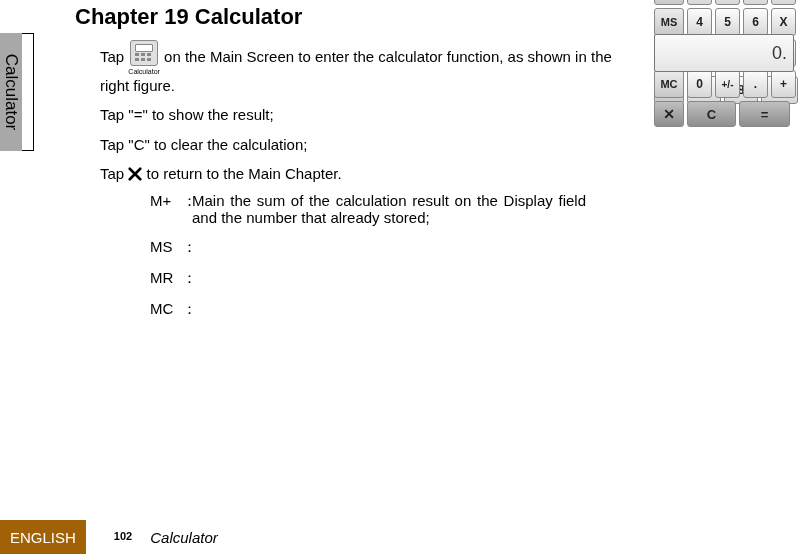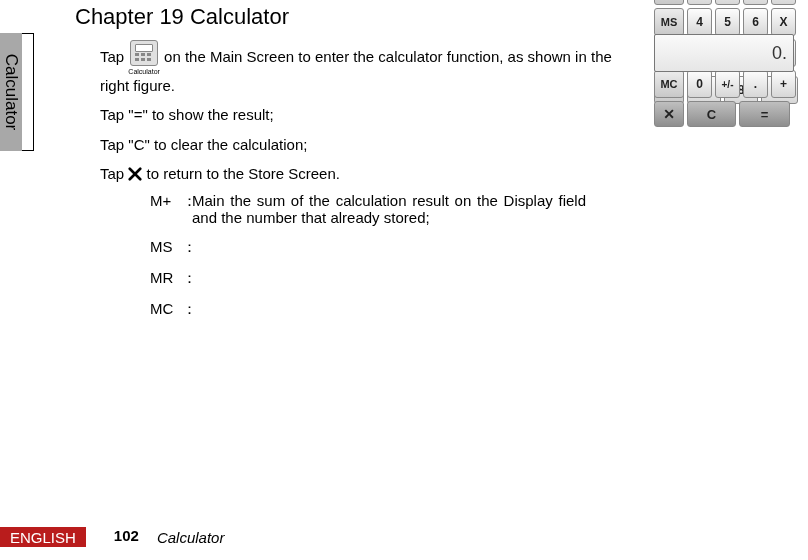--- a/index.html
+++ b/index.html
@@ -1,19 +1,19 @@
 <!DOCTYPE html>
 <html><head>
   <meta charset="utf-8">
   <style>
     * { margin: 0; padding: 0; box-sizing: border-box; }
     html, body { width: 808px; height: 560px; font-family: Arial, Helvetica, sans-serif; background: #fff; color: #000; }
     .page { position: relative; width: 808px; height: 560px; }
 
-    .chapter-title { position: absolute; top: 4px; left: 75px; font-size: 22px; font-weight: normal; }
+    .chapter-title { position: absolute; top: 4px; left: 75px; font-size: 22px; font-weight: bold; }
 
     .side-tab { position: absolute; top: 33px; left: 0; width: 34px; height: 118px; }
     .side-tab-gray { position: absolute; top: 0; left: 0; width: 22px; height: 118px; background: #a8a8a8; }
     .side-tab-border { position: absolute; top: 0; left: 22px; width: 12px; height: 118px; border: 1px solid #000; border-left: none; }
     .side-tab-text { position: absolute; top: 59px; left: 11px; transform: translate(-50%, -50%) rotate(90deg); font-size: 17px; white-space: nowrap; }
 
     .content { position: absolute; top: 40px; left: 100px; width: 540px; font-size: 15px; line-height: 1.3; }
     .content p { margin-bottom: 10px; }
 
     .inline-icon { display: inline-block; vertical-align: middle; }
@@ -48,22 +48,22 @@
     .calc-screenshot .display { width: 140px; height: 38px; background: linear-gradient(#fafafa,#e6e6e6); border: 1px solid #777; border-radius: 2px; position: relative; }
     .calc-screenshot .display span { position: absolute; right: 6px; top: 8px; font-size: 18px; color: #333; }
     .calc-screenshot .keypad { margin-top: 4px; display: grid; grid-template-columns: 30px 34px 34px 34px; grid-auto-rows: 28px; gap: 3px; }
     .calc-screenshot .key { display: flex; align-items: center; justify-content: center; font-size: 12px; font-weight: bold; color: #222; border-radius: 3px; background: linear-gradient(#fdfdfd,#d7d7d7); border: 1px solid #888; }
     .calc-screenshot .key.mem { background: linear-gradient(#ececec,#c8c8c8); font-size: 11px; }
     .calc-screenshot .lastrow { margin-top: 3px; display: grid; grid-template-columns: 30px 49px 51px; gap: 3px; height: 26px; }
     .calc-screenshot .lastrow .key { background: linear-gradient(#bfbfbf,#8e8e8e); color: #222; font-size: 13px; }
     .calc-screenshot .lastrow .key.xbtn { font-size: 14px; }
 
     .footer { position: absolute; left: 0; bottom: 10px; height: 26px; display: flex; align-items: center; }
-    .footer .lang { background: #b91c1c; color: #fff; font-size: 15px; padding: 3px 10px; height: 20px; display: flex; align-items: center; }
-    .footer .pagenum { font-weight: bold; font-size: 15px; margin: 0 18px 3px 28px; }
+    .footer .lang { background: #a16207; color: #fff; font-size: 15px; padding: 3px 10px; height: 34px; display: flex; align-items: center; }
+    .footer .pagenum { font-weight: bold; font-size: 11px; margin: 0 18px 3px 28px; }
     .footer .section { font-style: italic; font-size: 15px; }
   </style>
 </head>
 <body>
 
 <div class="page">
   <h1 class="chapter-title">Chapter 19 Calculator</h1>
 
   <div class="side-tab">
     <div class="side-tab-gray"></div>
@@ -83,21 +83,21 @@
     <p>Tap "=" to show the result;</p>
     <p>Tap "C" to clear the calculation;</p>
     <p>
       <span>Tap</span>
       <span class="close-x-icon">
         <svg viewBox="0 0 16 16">
             <line x1="2" y1="2" x2="14" y2="14" stroke="#000" stroke-width="3" stroke-linecap="round"></line>
             <line x1="14" y1="2" x2="2" y2="14" stroke="#000" stroke-width="3" stroke-linecap="round"></line>
           </svg>
       </span>
-      <span>to return to the Store Screen.</span>
+      <span>to return to the Main Chapter.</span>
     </p>
   </div>
 
   <div class="tips-rows">
     <div class="row1">
       <span class="tips-key">M+</span>
       <span class="tips-colon">：</span>
       <div class="tips-desc-wrap">
           <div class="tips-desc1">Main the sum of the calculation result on the Display field and the number that already stored;</div>
         </div>

